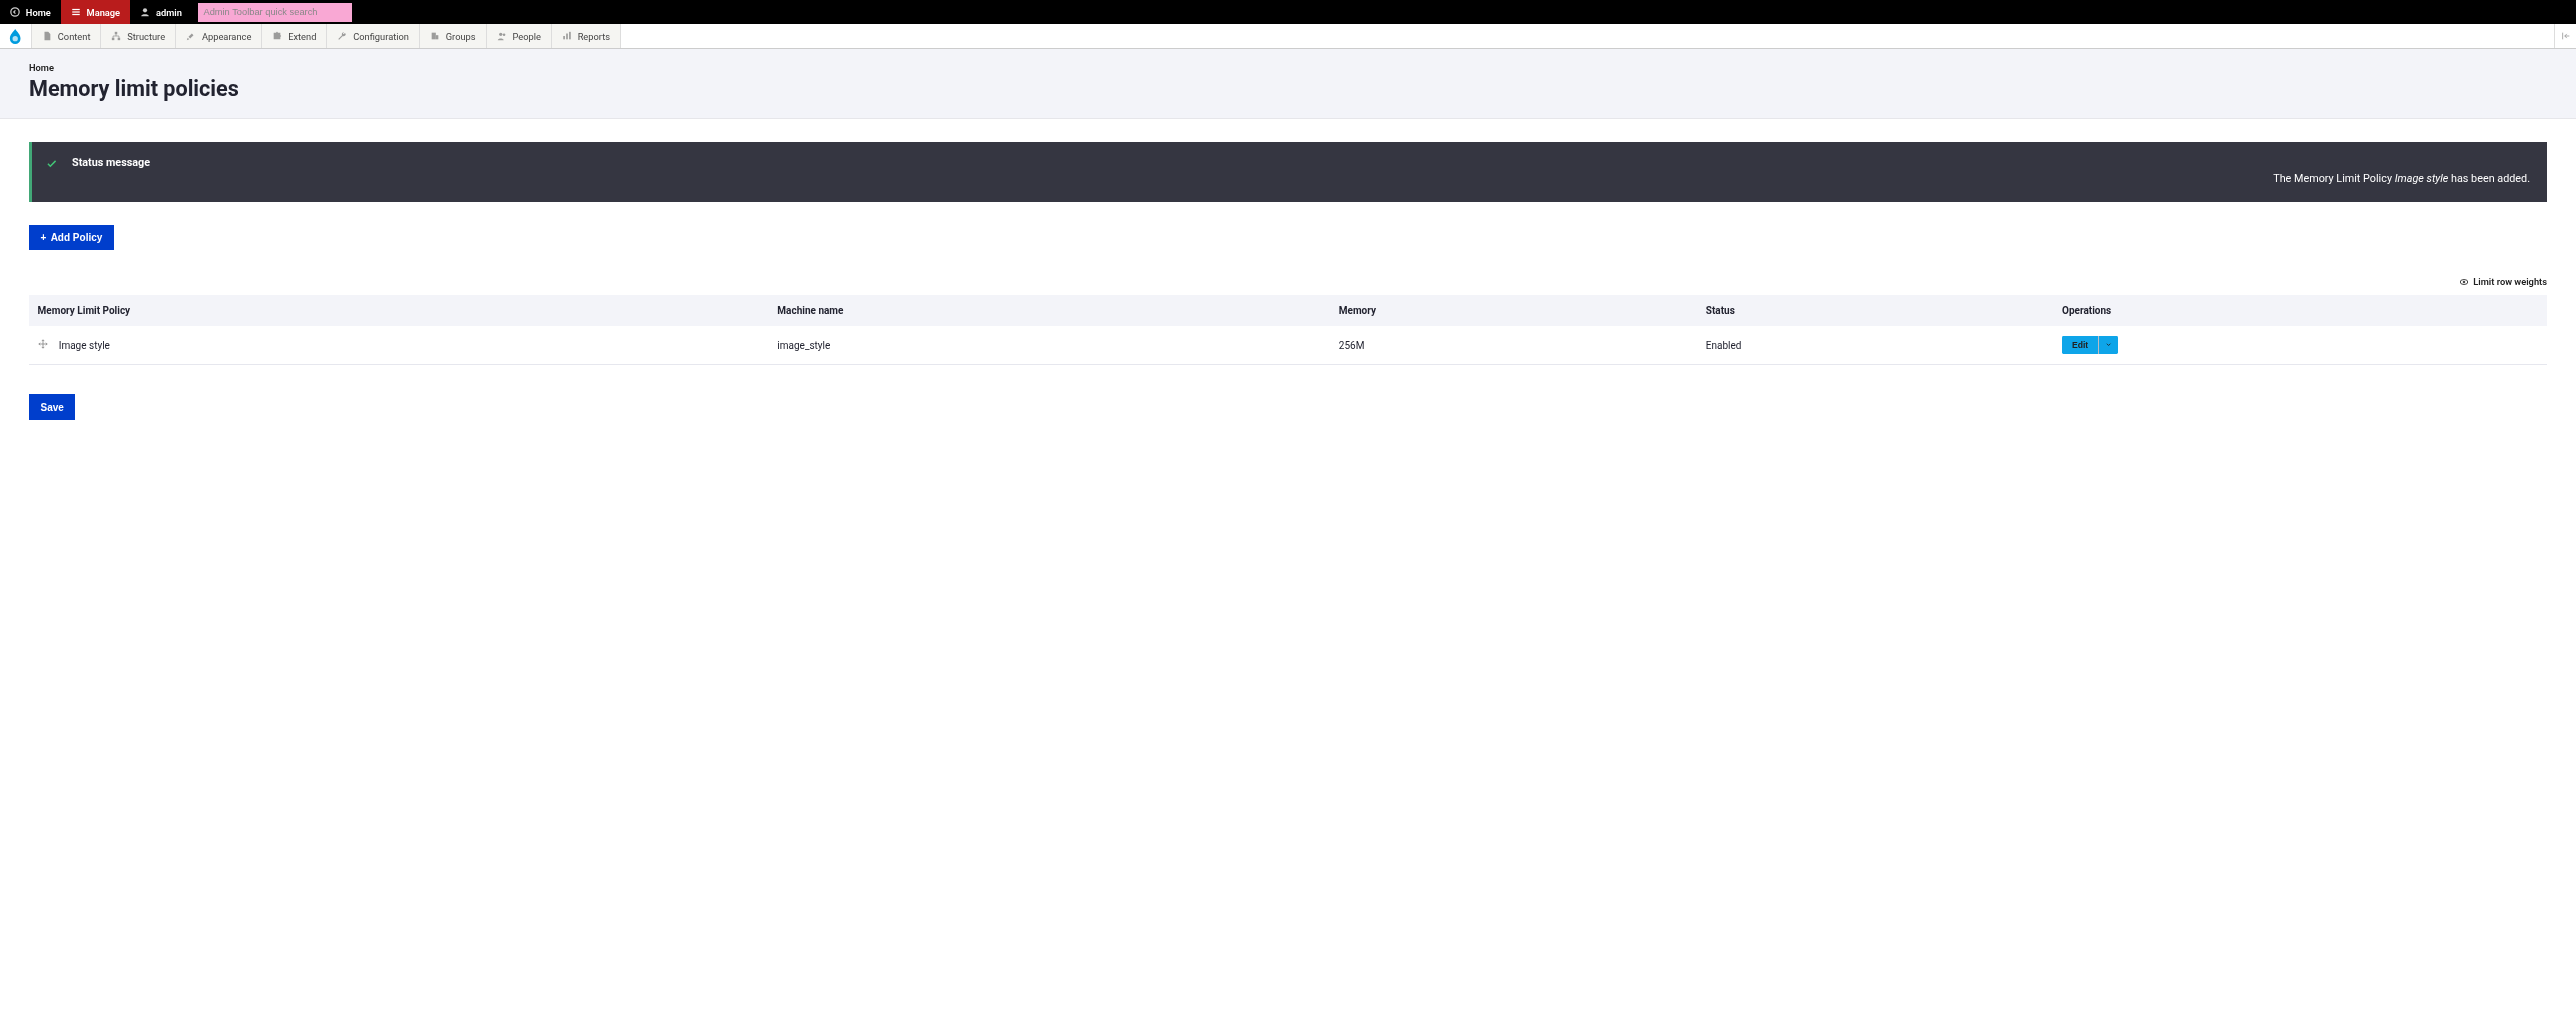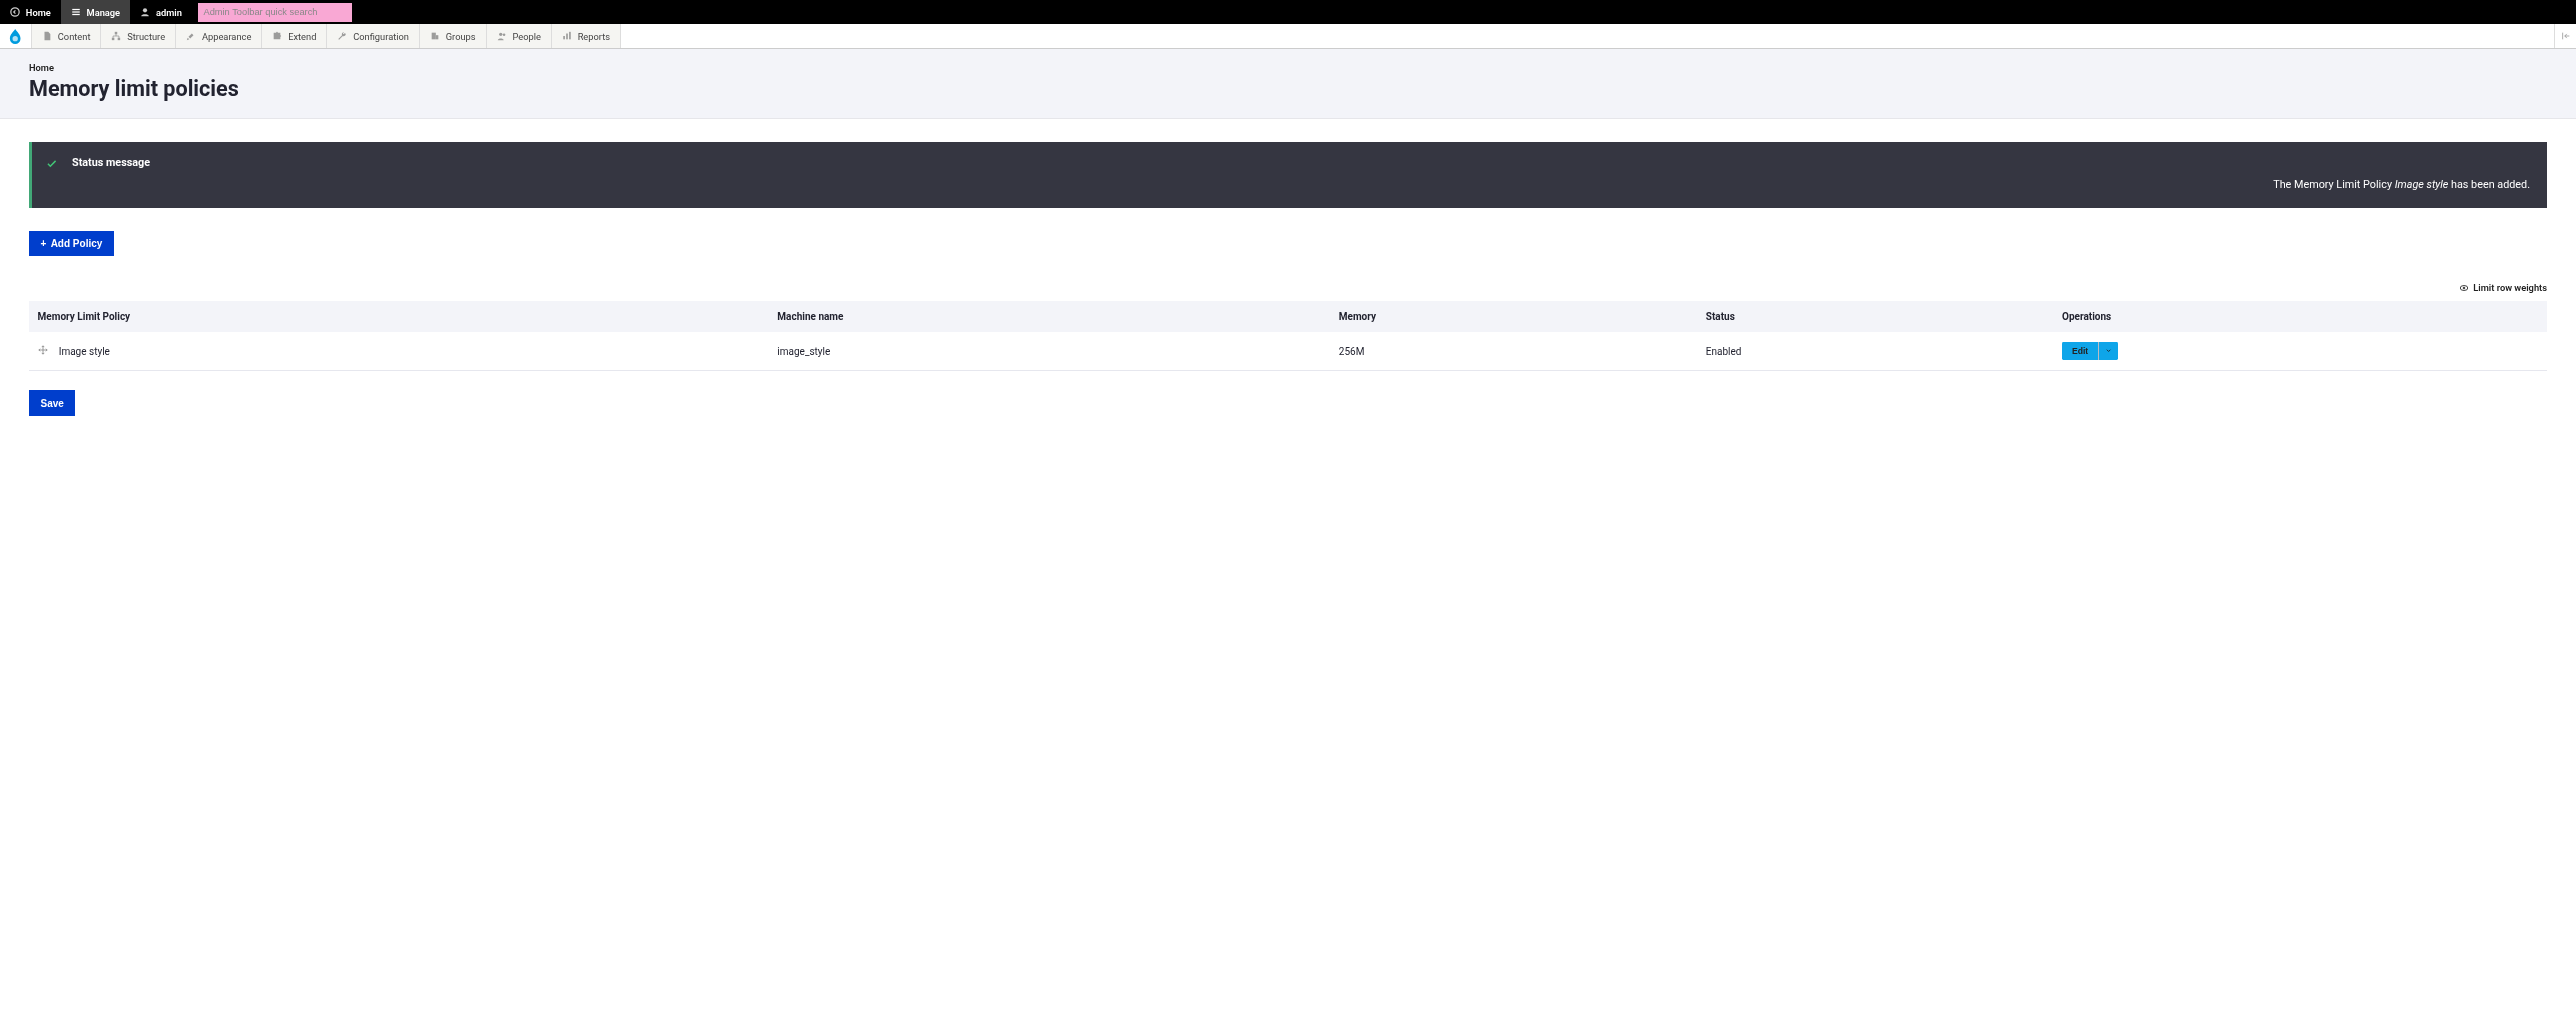--- a/index.html
+++ b/index.html
@@ -22,21 +22,21 @@
     display: flex;
     align-items: center;
     padding: 0 10px;
     color: #fff;
     font-weight: 600;
     font-size: 9.3px;
     gap: 5.8px;
     cursor: pointer;
   }
   .toolbar-black .tb-item.active {
-    background: #404040;
+    background: #b91c1c;
   }
   .toolbar-search {
     margin: 2.9px 5.8px;
     width: 154px;
   }
   .toolbar-search input {
     width: 100%;
     height: 18.7px;
     padding: 0 5.8px;
     font-size: 9.3px;
@@ -118,21 +118,21 @@
   }
   .status-msg .check {
     position: absolute;
     left: 14.4px;
     top: 16px;
     color: #42c577;
   }
   .status-msg .msg-title {
     font-weight: 700;
     font-size: 10.8px;
-    margin-bottom: 9px;
+    margin-bottom: 3px;
   }
   .status-msg .msg-body {
     font-size: 10.8px;
     text-align: right;
   }
   .status-msg .msg-body em { font-style: italic; }
 
   
   .btn-primary {
     background: #003ecc;
@@ -205,21 +205,21 @@
     color: #222;
   }
   .dropbutton .arrow {
     border-left: 0.7px solid #bcbcc2;
     padding: 4.3px 5.8px;
     display: flex;
     align-items: center;
   }
 
   
-  .save-row { margin-top: 19px; }
+  .save-row { margin-top: 29px; }
 
   svg { display: block; }
 </style>
 </head>
 <body>
 
 <div class="toolbar-black">
   <div class="tb-item">
     <span>
       <svg width="10" height="10" viewBox="0 0 24 24" fill="none" stroke="#ccc" stroke-width="3">

